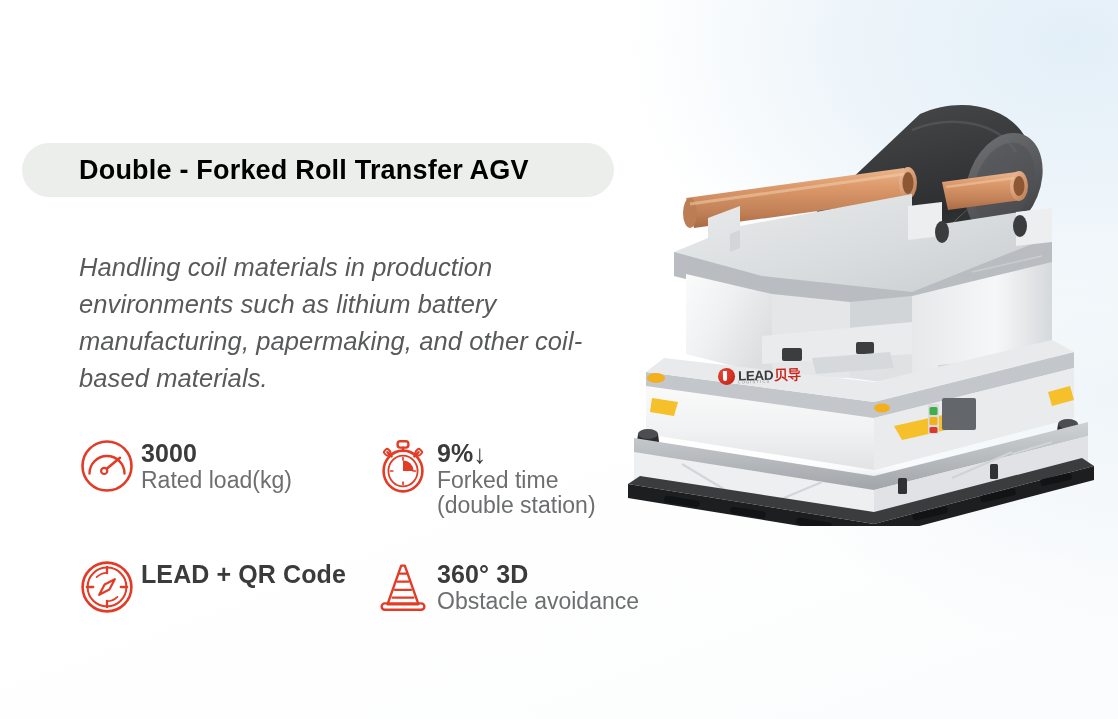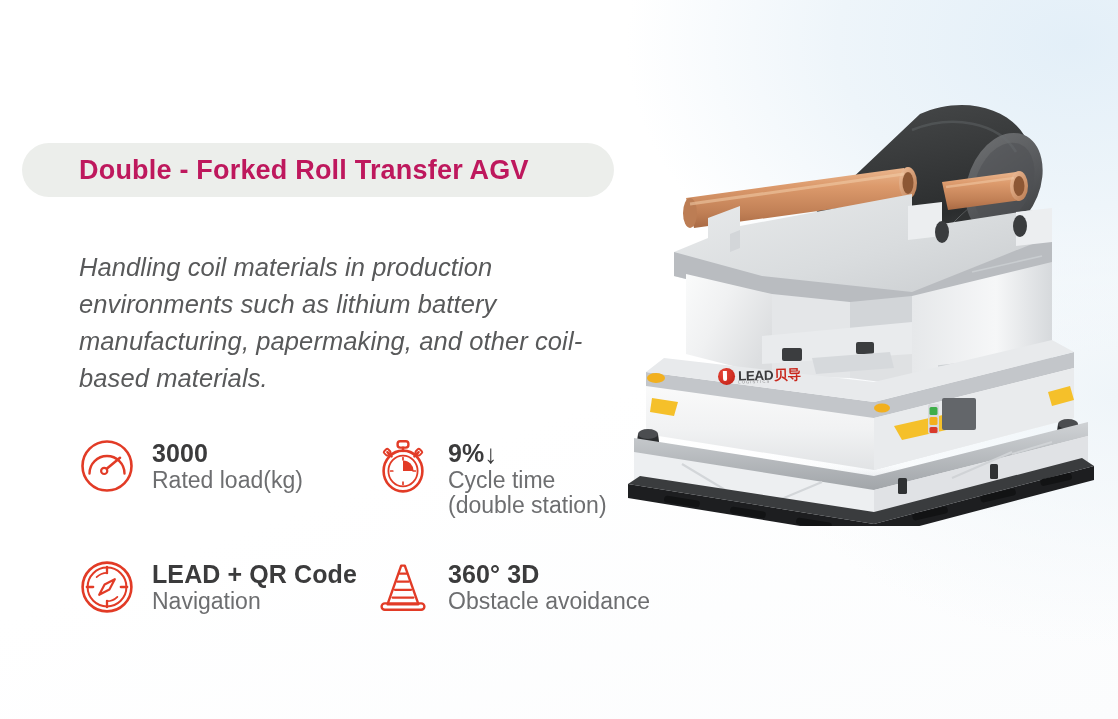--- a/index.html
+++ b/index.html
@@ -33,21 +33,21 @@
     height: 54px;
     border-radius: 27px;
     background: #eceeeb;
     display: flex;
     align-items: center;
   }
   .title-text {
     margin-left: 57px;
     font-size: 27px;
     font-weight: bold;
-    color: #be185d;
+    color: #000000;
     letter-spacing: 0.2px;
     white-space: nowrap;
   }
 
   
   .description {
     position: absolute;
     left: 79px;
     top: 249px;
     width: 570px;
@@ -73,21 +73,21 @@
     align-items: flex-start;
   }
   .spec-icon {
     width: 56px;
     height: 56px;
     flex: 0 0 56px;
     margin-top: 1px;
   }
   .spec-icon svg { display: block; width: 56px; height: 56px; }
   .spec-body {
-    margin-left: 17px;
+    margin-left: 6px;
     padding-top: 2px;
   }
   .spec-value {
     font-size: 25px;
     font-weight: bold;
     color: #3b3b3c;
     line-height: 29px;
     white-space: nowrap;
     letter-spacing: 0.1px;
   }
@@ -202,39 +202,38 @@
           <ellipse cx="28" cy="33" rx="19.4" ry="20.4" stroke="#e23b26" stroke-width="2.6"></ellipse>
           <ellipse cx="28" cy="33" rx="14.6" ry="15.4" stroke="#e23b26" stroke-width="1.8"></ellipse>
           <path d="M28 22.4 A10.6 10.6 0 0 1 38.6 33 L28 33 Z" fill="#e23b26"></path>
           <path d="M28 19.6 v2.2 M28 44.2 v2.2 M15.6 33 h2.2 M38.2 33 h2.2" stroke="#e23b26" stroke-width="1.7" stroke-linecap="round"></path>
         </svg>
       </div>
       <div class="spec-body">
         <div class="spec-value">
           <span>9%</span><span class="arrow">↓</span>
         </div>
-        <div class="spec-label">Cycle time</div>
+        <div class="spec-label">Forked time</div>
         <div class="spec-label">(double station)</div>
       </div>
     </div>
 
     <div class="spec">
       <div class="spec-icon">
         <svg viewBox="0 0 56 56" fill="none">
           <circle cx="28" cy="28" r="24.4" stroke="#e23b26" stroke-width="2.6"></circle>
           <circle cx="28" cy="28" r="19.4" stroke="#e23b26" stroke-width="2"></circle>
           <path d="M28 7.8 v6.4 M28 41.8 v6.4 M7.8 28 h6.4 M41.8 28 h6.4" stroke="#e23b26" stroke-width="2.3" stroke-linecap="round"></path>
           <path d="M17.6 18.2 A14.6 14.6 0 0 1 28 13.8" stroke="#e23b26" stroke-width="1.7" fill="none" stroke-linecap="round"></path>
           <path d="M38.4 37.8 A14.6 14.6 0 0 1 28 42.2" stroke="#e23b26" stroke-width="1.7" fill="none" stroke-linecap="round"></path>
           <path d="M35.8 20.2 L30.4 30.6 L20.2 35.8 L25.6 25.4 Z" stroke="#e23b26" stroke-width="2.2" stroke-linejoin="round" fill="none"></path>
         </svg>
       </div>
       <div class="spec-body">
         <div class="spec-value">LEAD + QR Code</div>
-        <div class="spec-label">Navigation</div>
       </div>
     </div>
 
     <div class="spec">
       <div class="spec-icon">
         <svg viewBox="0 0 56 56" fill="none">
           <path d="M26.2 6.6 h3.6 L43.4 45.2 h-30.8 Z" stroke="#e23b26" stroke-width="2.4" stroke-linejoin="round" fill="none"></path>
           <path d="M24.3 14.6 h7.4 M22.2 22.6 h11.6 M19.9 30.8 h16.2 M17.5 38.6 h21" stroke="#e23b26" stroke-width="2.2" stroke-linecap="round"></path>
           <rect x="6.6" y="44.4" width="42.8" height="6.4" rx="3.2" stroke="#e23b26" stroke-width="2.4" fill="none"></rect>
         </svg>

